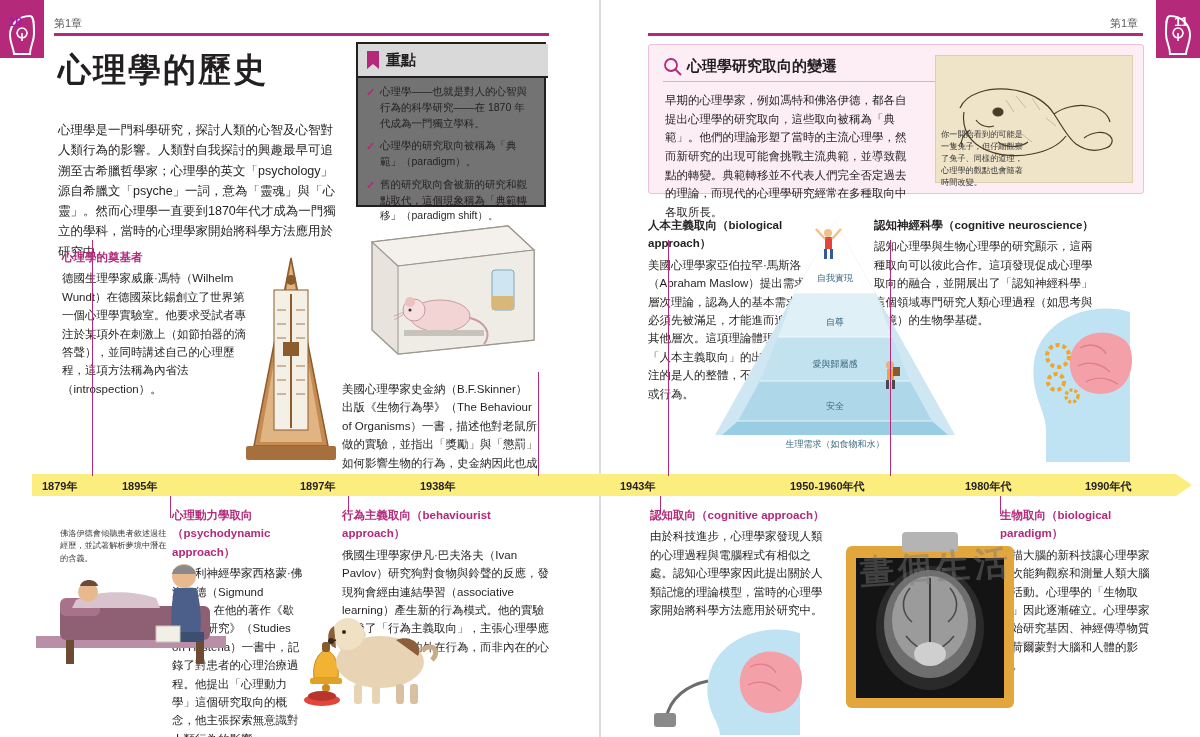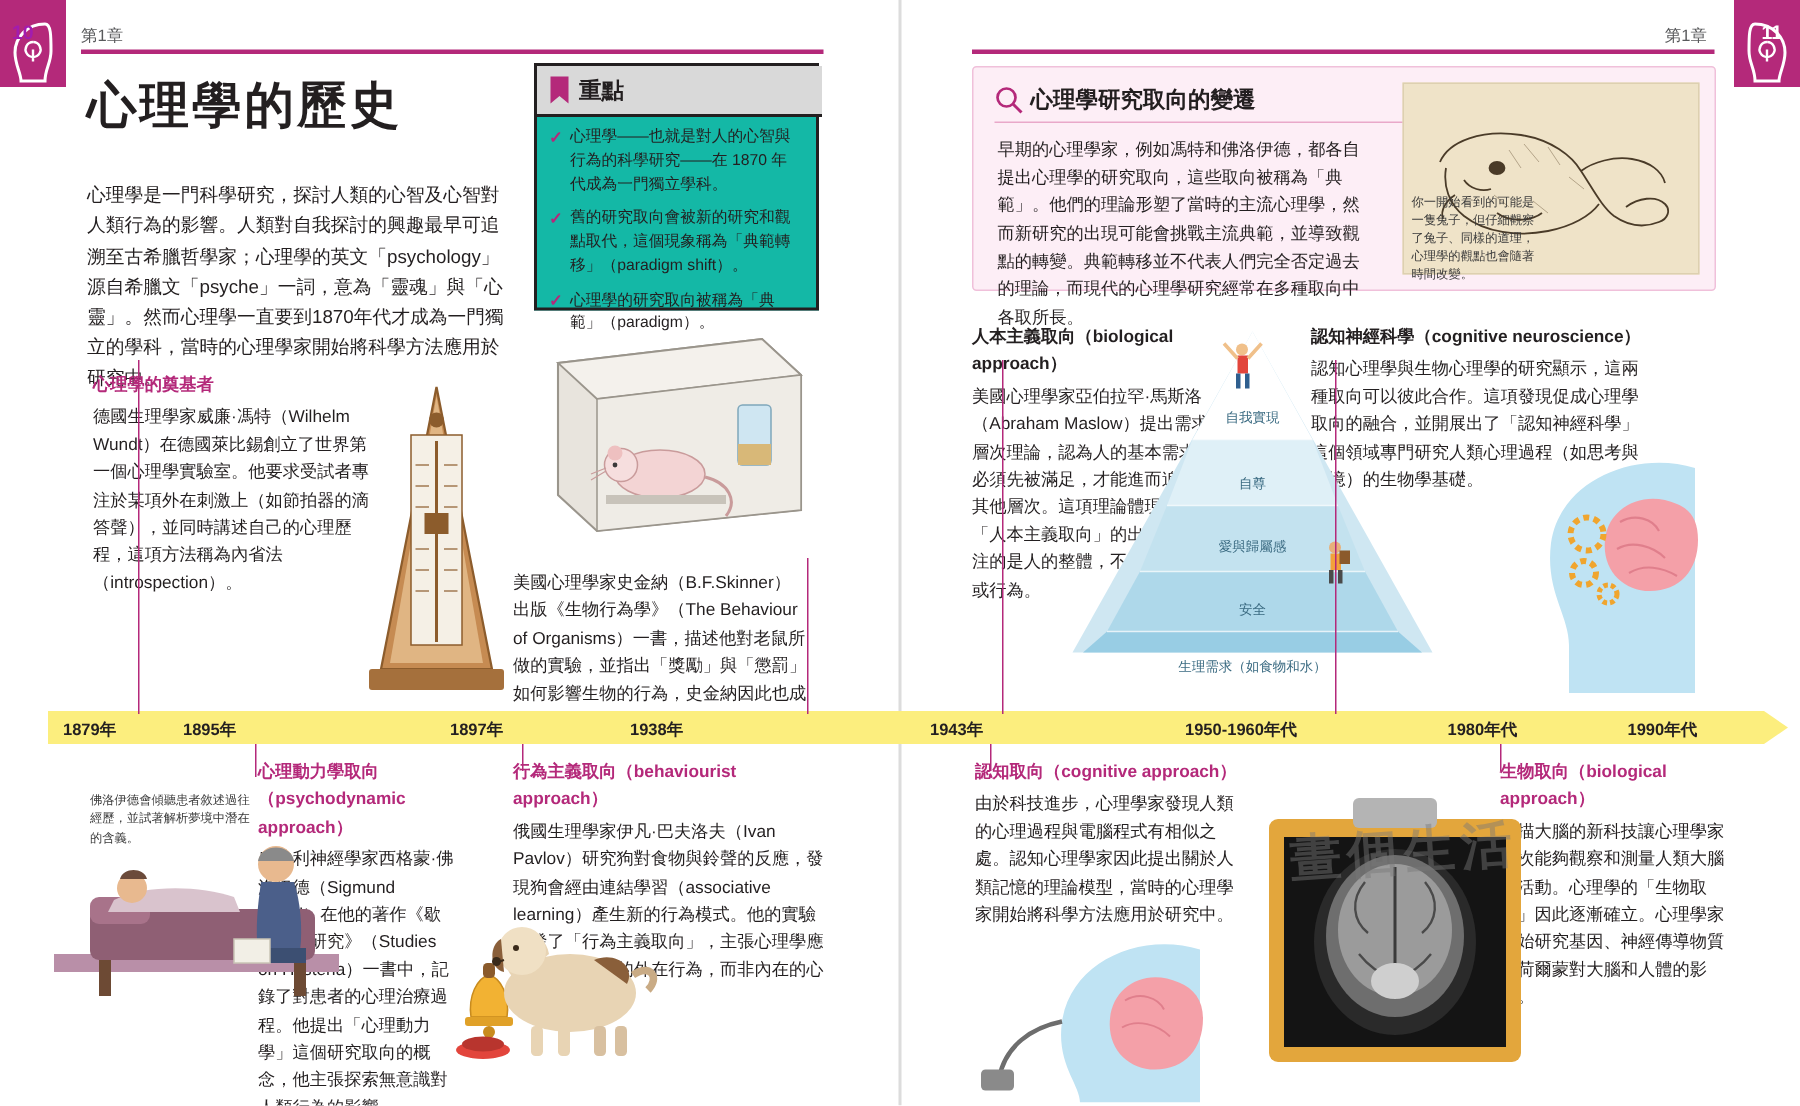--- a/index.html
+++ b/index.html
@@ -50,21 +50,21 @@
   }
 
   .intro {
     position:absolute; left:58px; top:96px; width:282px;
     font-size:12.5px; line-height:1.62; color:#231f20;margin-top:24px;
   }
 
   
   .keybox {
     position:absolute; left:356px; top:42px; width:190px; height:165px;
-    border:2px solid #231f20; background:#14b8a6;
+    border:2px solid #231f20; background:#737373;
   }
   .keybox-head {
     position:absolute; left:0; top:0; width:190px; height:34px;
     background:#d9d9d9; border-bottom:2px solid #231f20;
     display:flex; align-items:center; padding-left:8px; gap:6px;
   }
   .keybox-head .t { font-size:15px; font-weight:bold; }
   .keybox ul { margin:0; padding:40px 12px 0 8px; list-style:none; }
   .keybox li {
     font-size:10.5px; line-height:1.5; margin-bottom:7px; position:relative; padding-left:14px;
@@ -184,22 +184,22 @@
 
   <div class="keybox">
     <div class="keybox-head">
       <svg width="14" height="20" viewBox="0 0 14 20">
         <path d="M1 1 h12 v18 l-6 -5 l-6 5 z" fill="#b4297a"></path>
       </svg>
       <span class="t">重點</span>
     </div>
     <ul>
       <li>心理學——也就是對人的心智與行為的科學研究——在 1870 年代成為一門獨立學科。</li>
+      <li>心理學的研究取向被稱為「典範」（paradigm）。</li>
       <li>舊的研究取向會被新的研究和觀點取代，這個現象稱為「典範轉移」（paradigm shift）。</li>
-      <li>心理學的研究取向被稱為「典範」（paradigm）。</li>
     </ul>
   </div>
 
   <div class="resbox">
     <svg class="lens-icon" width="20" height="20" viewBox="0 0 20 20">
       <circle cx="8" cy="8" r="6" fill="none" stroke="#b4297a" stroke-width="1.8"></circle>
       <line x1="12.5" y1="12.5" x2="18" y2="18" stroke="#b4297a" stroke-width="2"></line>
     </svg>
     <div class="resbox-title">心理學研究取向的變遷</div>
     <div class="resbox-line"></div>
@@ -373,21 +373,21 @@
     <span class="hd pink">行為主義取向（behaviourist approach）</span>
     <span>俄國生理學家伊凡·巴夫洛夫（Ivan Pavlov）研究狗對食物與鈴聲的反應，發現狗會經由連結學習（associative learning）產生新的行為模式。他的實驗啟發了「行為主義取向」，主張心理學應聚焦於可觀察的外在行為，而非內在的心智活動。</span>
   </div>
 
   <div class="cap" style="left:650px; top:506px; width:180px;">
     <span class="hd pink">認知取向（cognitive approach）</span>
     <span>由於科技進步，心理學家發現人類的心理過程與電腦程式有相似之處。認知心理學家因此提出關於人類記憶的理論模型，當時的心理學家開始將科學方法應用於研究中。</span>
   </div>
 
   <div class="cap" style="left:1000px; top:506px; width:150px;">
-    <span class="hd pink">生物取向（biological approach）</span>
+    <span class="hd pink">生物取向（biological paradigm）</span>
     <span>掃描大腦的新科技讓心理學家首次能夠觀察和測量人類大腦的活動。心理學的「生物取向」因此逐漸確立。心理學家開始研究基因、神經傳導物質和荷爾蒙對大腦和人體的影響。</span>
   </div>
 
   <div class="art couch">
     <svg width="190" height="165" viewBox="0 0 190 165">
       <rect x="0" y="96" width="190" height="12" fill="#b98fa8"></rect>
       <rect x="24" y="66" width="150" height="34" rx="6" fill="#8f5f74"></rect>
       <rect x="24" y="58" width="40" height="18" rx="6" fill="#a8738a"></rect>
       <path d="M40 60 C60 50 96 50 120 58 L124 68 L36 68 Z" fill="#d9c3cd"></path>
       <circle cx="52" cy="52" r="10" fill="#e8b98f"></circle>

